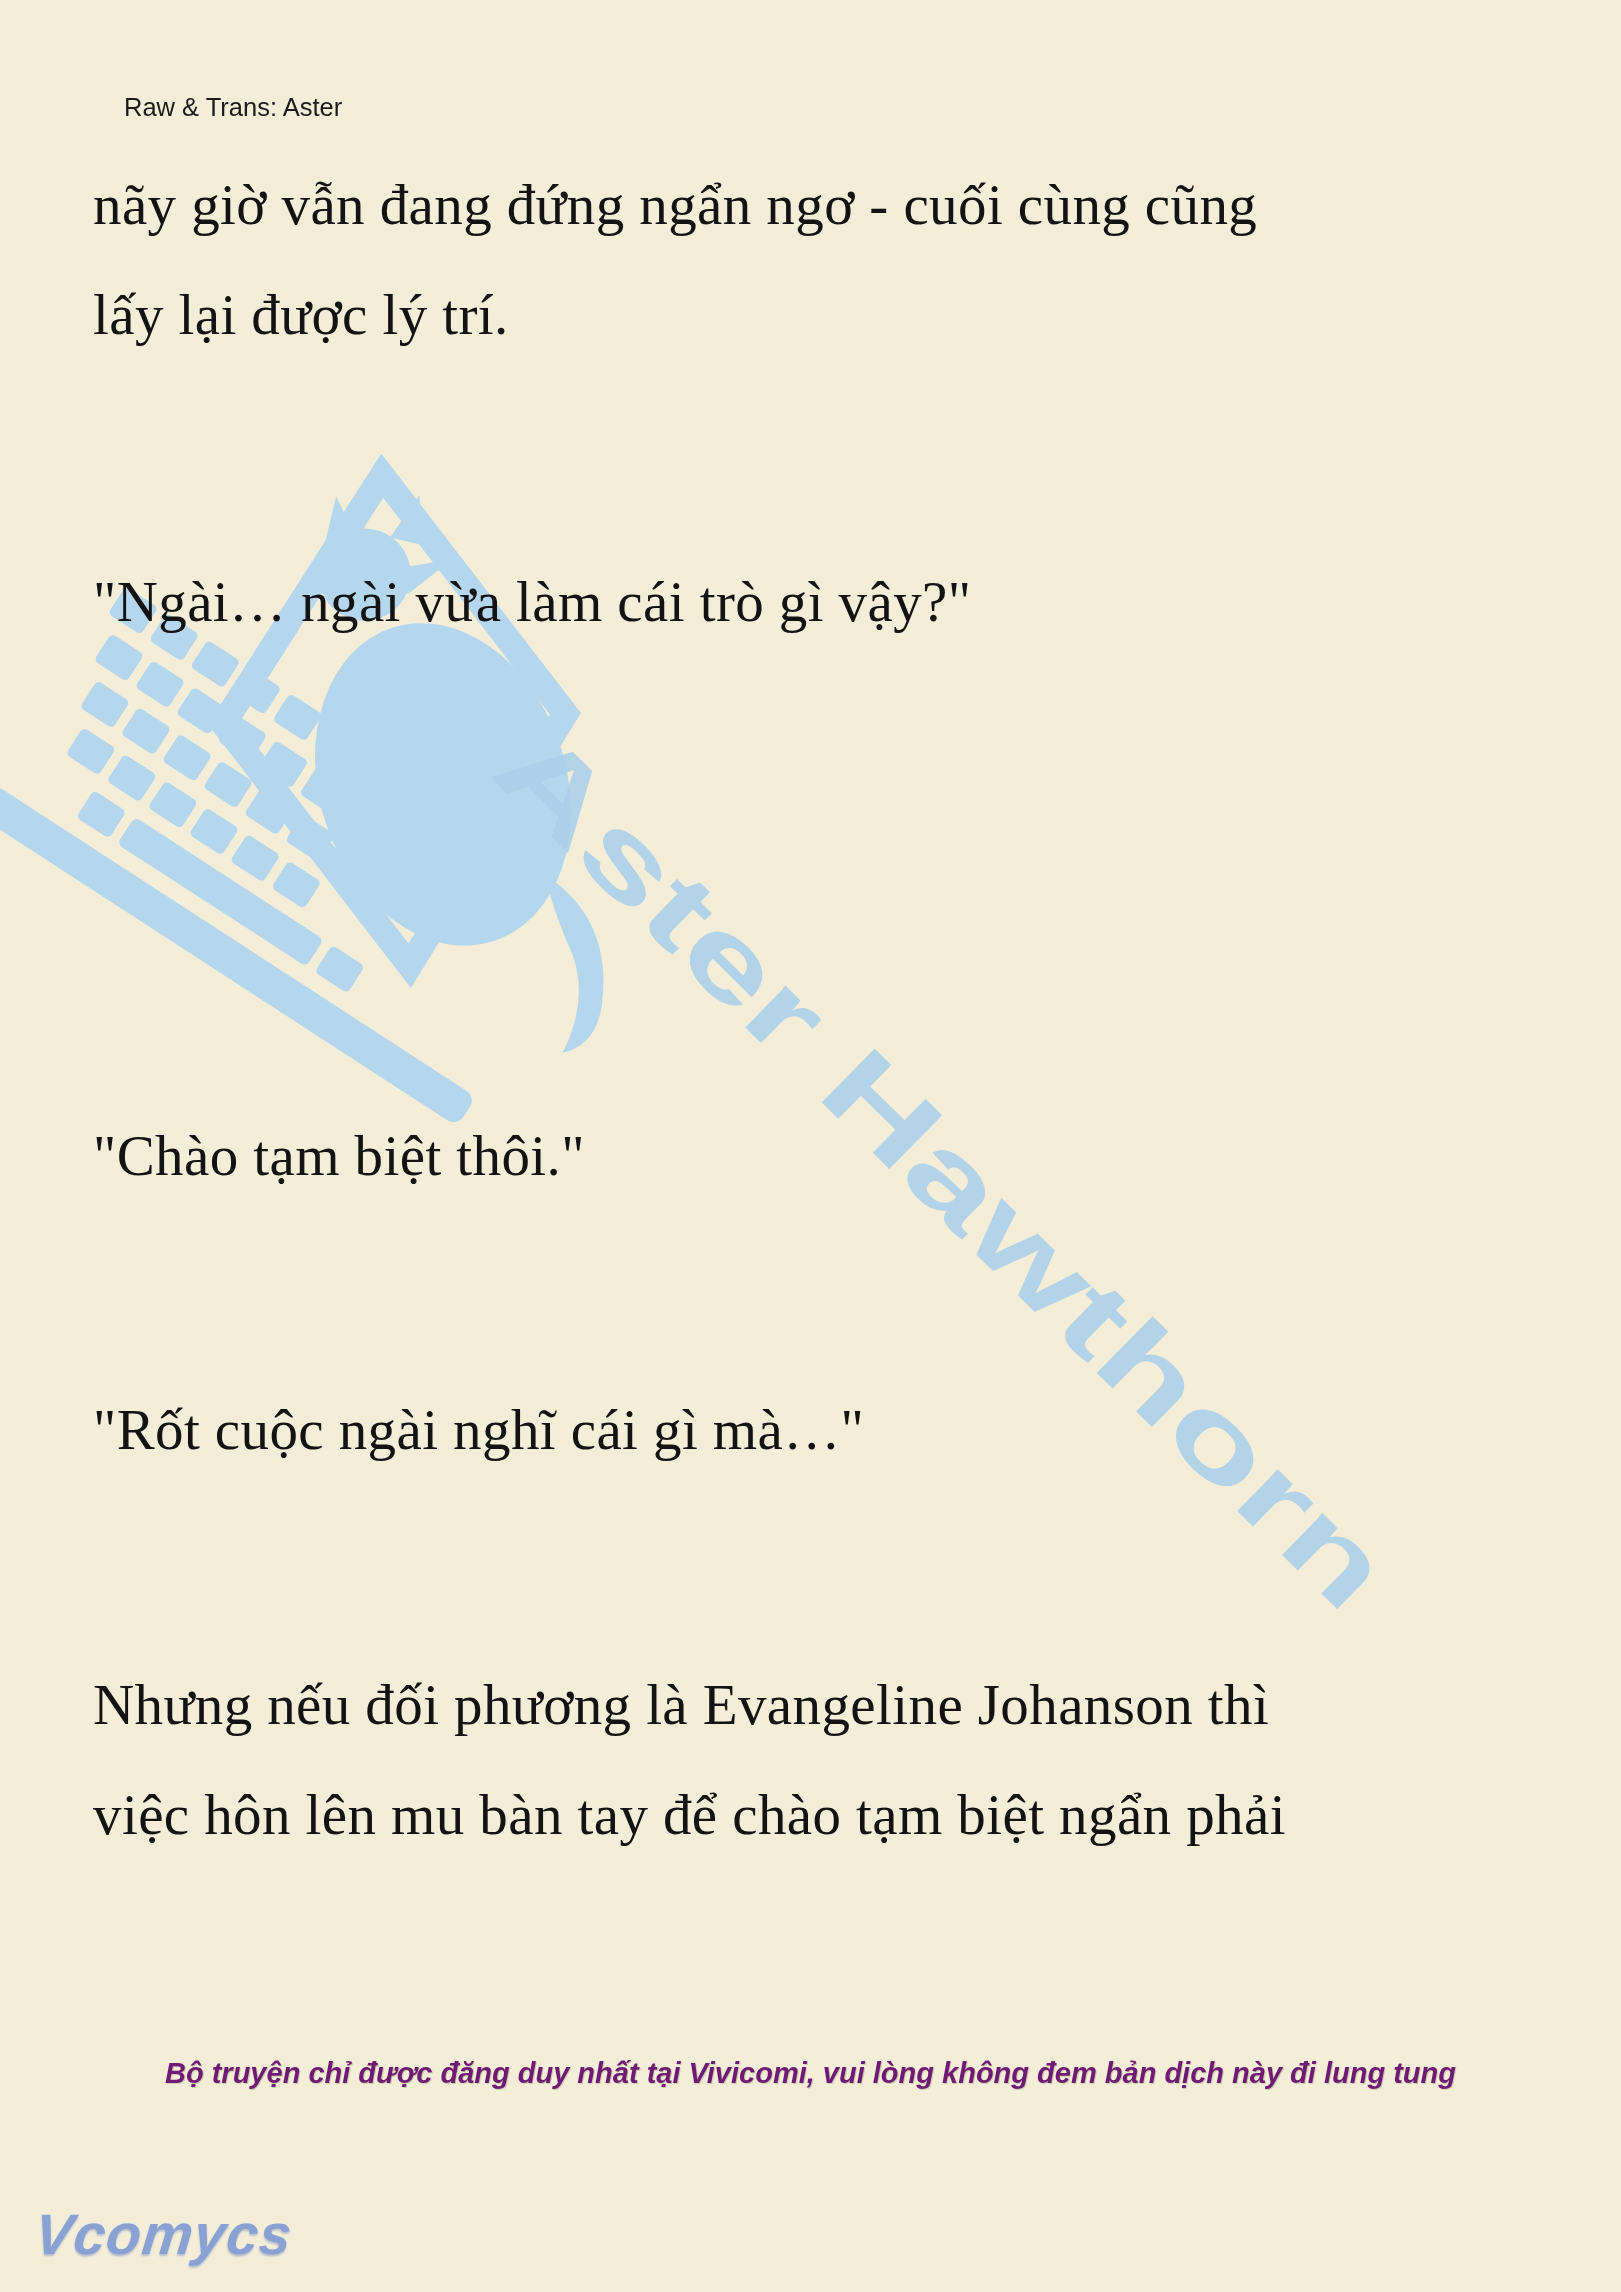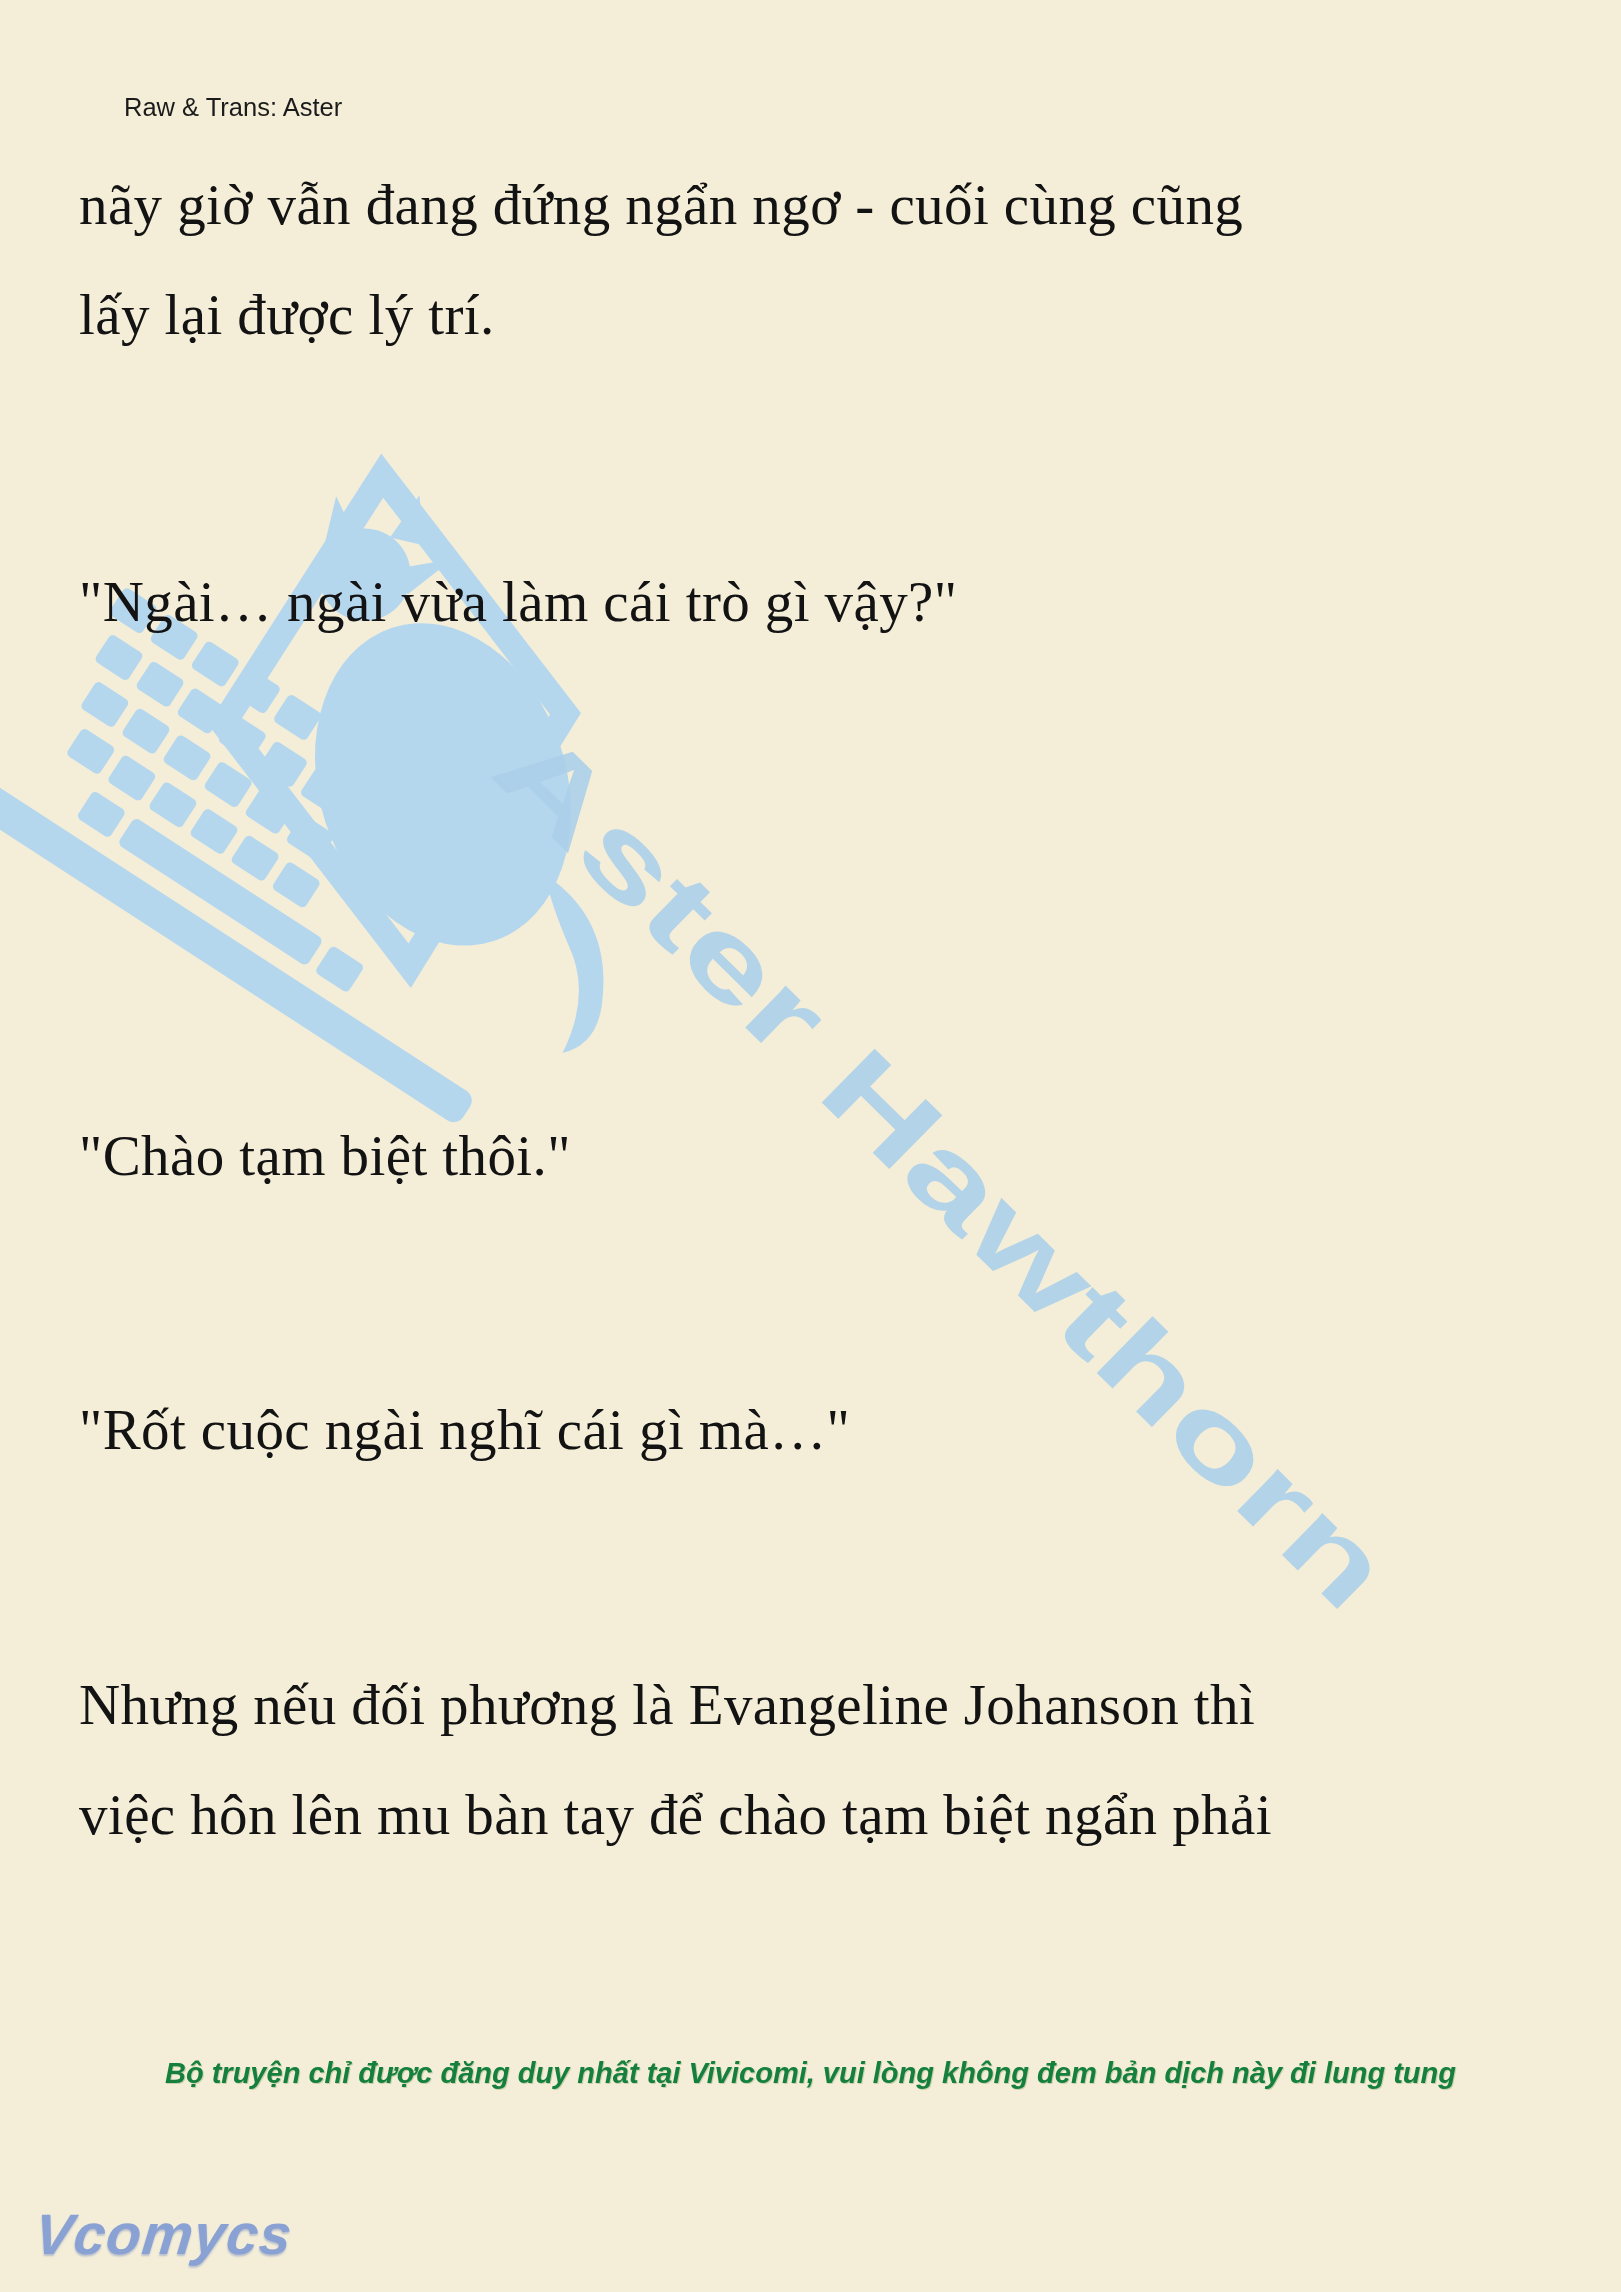--- a/index.html
+++ b/index.html
@@ -23,29 +23,29 @@
     position:absolute; left:79px; width:1500px; z-index:1;
     font-size:57px; line-height:110px; color:#131313;
     letter-spacing:0.4px;
   }
   .p1 { top:150px; }
   .p2 { top:547px; }
   .p3 { top:821px; }
   .p4 { top:1101px; }
   .p5 { top:1375px; }
   .p6 { top:1650px; }
-  .para .line { display:block; }
+  .para .line { display:block;margin-left:14px; }
   
   .footer {
     position:absolute; left:0; right:0; top:2051px; z-index:2;
     text-align:center;
     font-family:"Liberation Sans", sans-serif;
     font-style:italic; font-weight:bold;
     font-size:29px; line-height:45px;
-    color:#15803d;
+    color:#701a75;
     text-shadow:1px 1px 0 rgba(120,150,90,0.35);
   }
   .footer .fline { display:block; }
   
   .logo {
     position:absolute; left:35px; top:2201px; z-index:2;
     font-family:"Liberation Sans", sans-serif;
     font-style:italic; font-weight:bold;
     font-size:57px; letter-spacing:1px;
     color:#8aa2d3;

